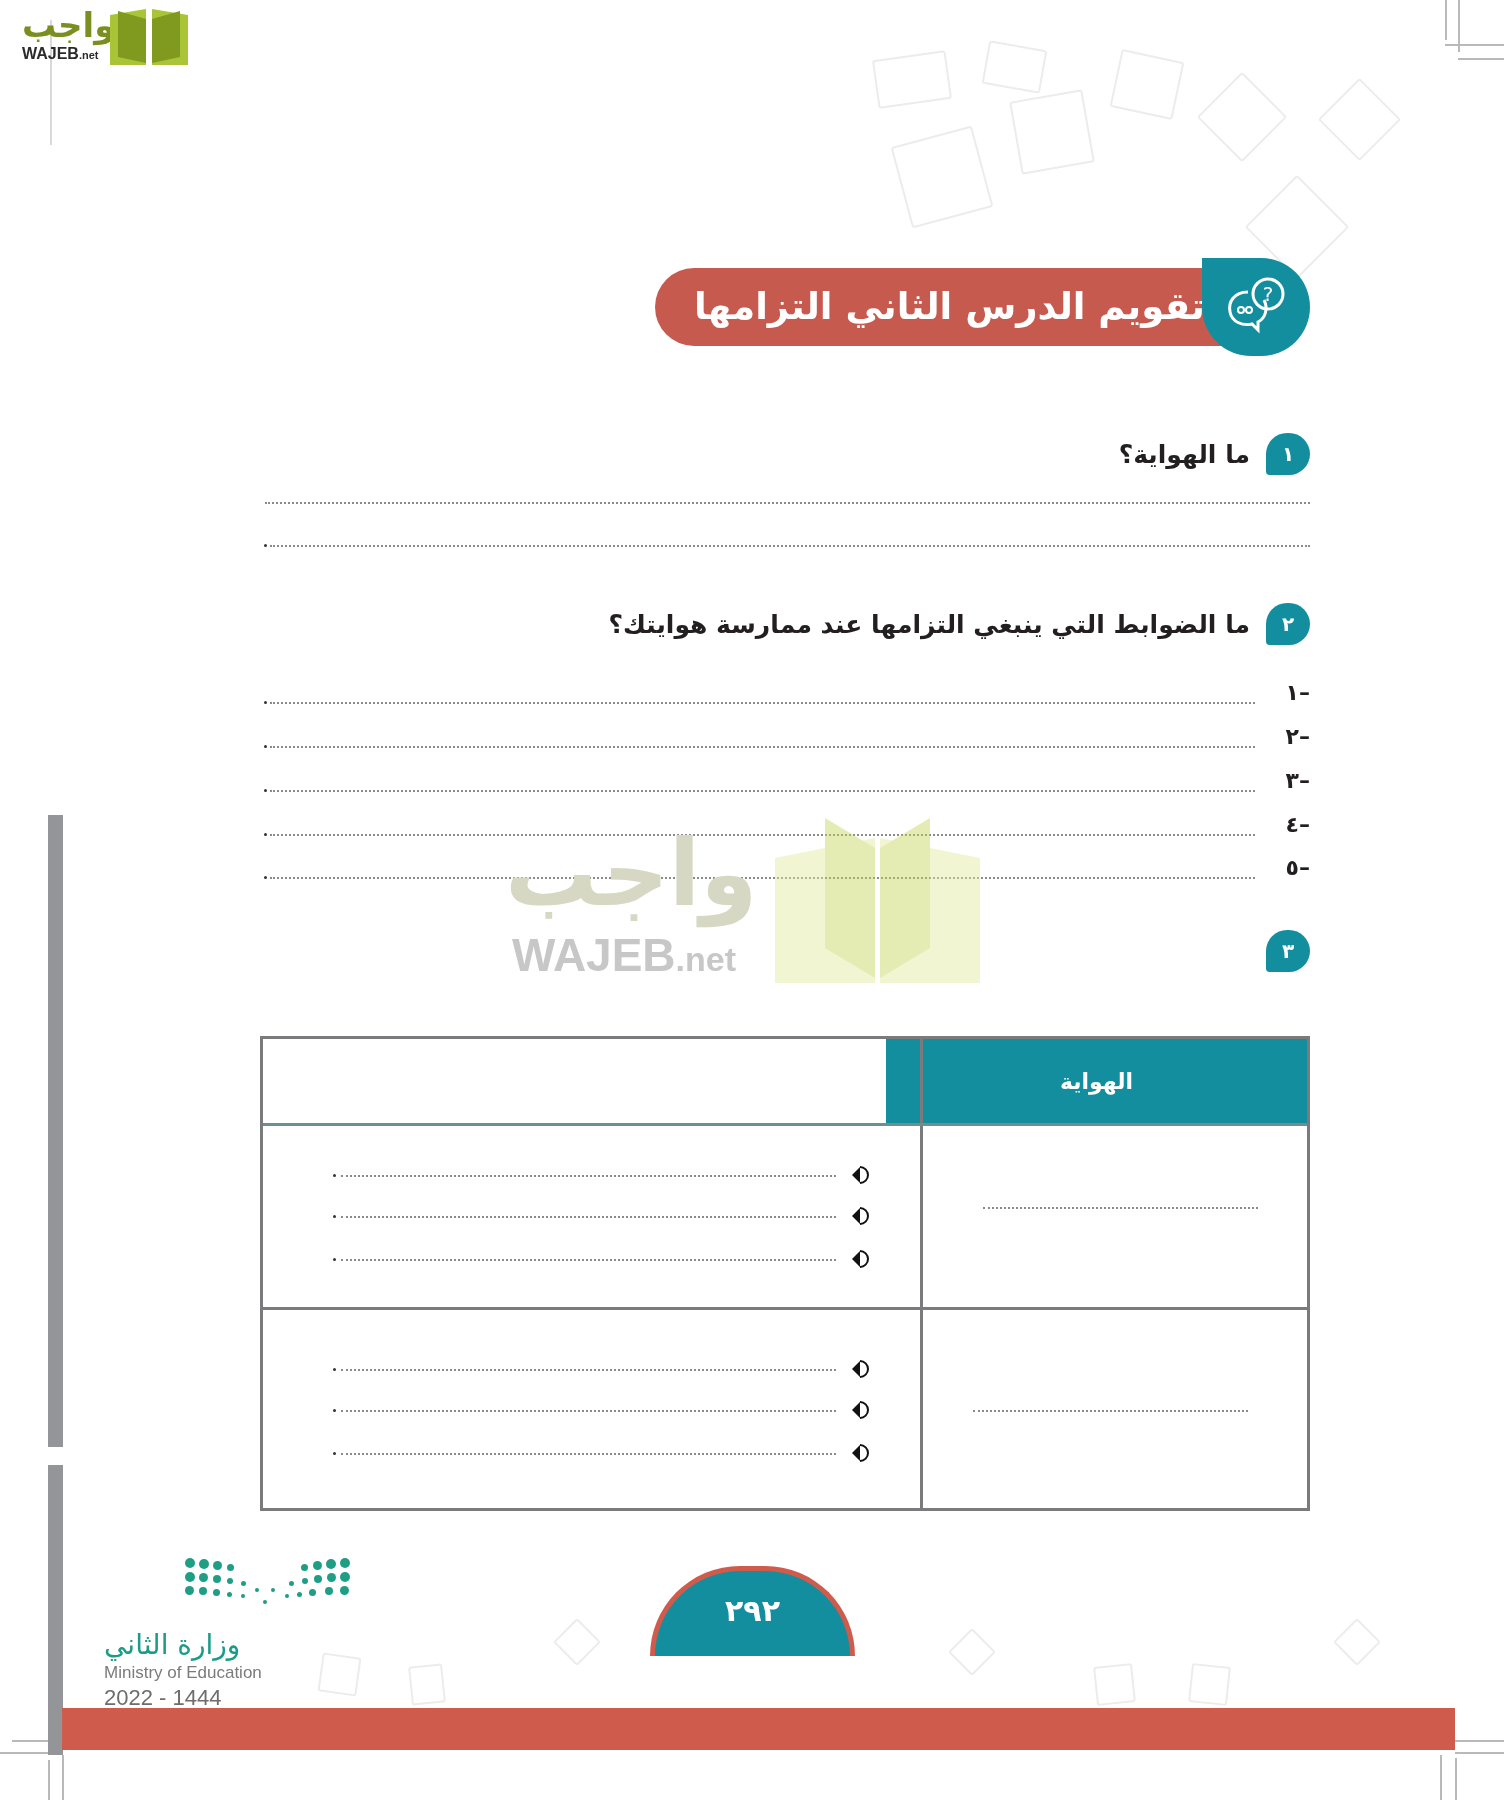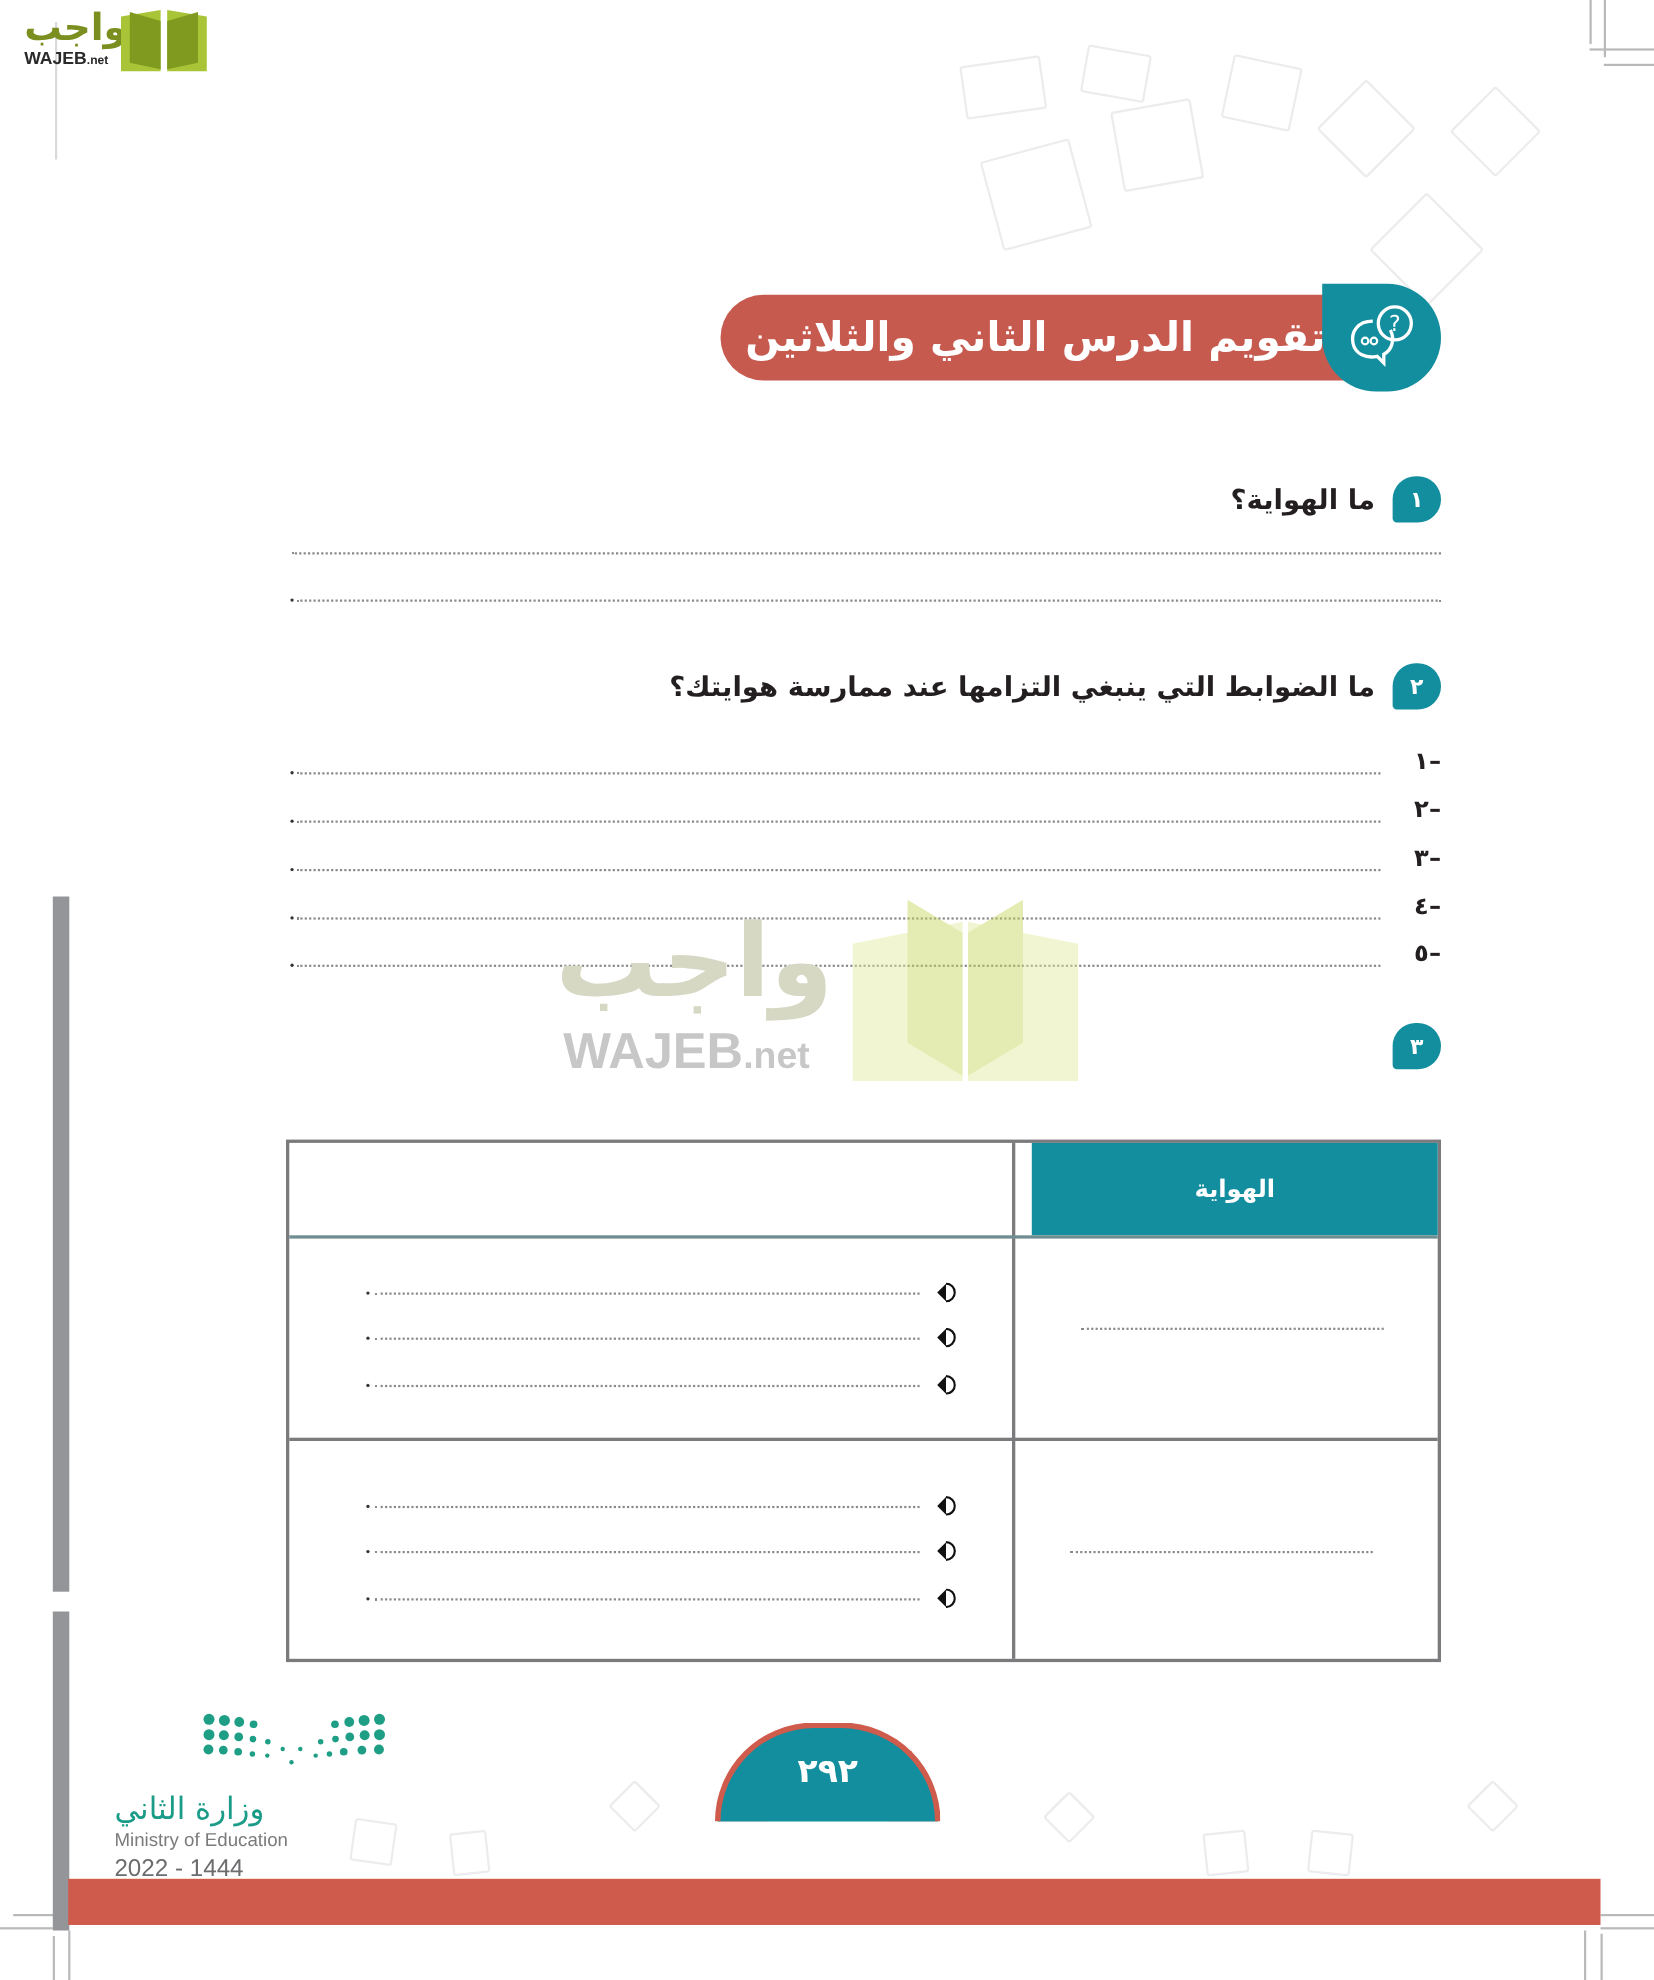--- a/index.html
+++ b/index.html
@@ -123,21 +123,21 @@
     <svg width="82" height="60" viewBox="0 0 82 60">
       <path d="M2 10 L38 4 L38 60 L2 60 Z" fill="#a9c537"></path>
       <path d="M44 4 L80 10 L80 60 L44 60 Z" fill="#a9c537"></path>
       <path d="M10 6 L38 14 L38 58 L10 52 Z" fill="#7f9a1e"></path>
       <path d="M44 14 L72 6 L72 52 L44 58 Z" fill="#7f9a1e"></path>
     </svg>
   </div>
 </div>
 
 <div class="abs banner">
-  <div class="banner-title">تقويم الدرس الثاني والثلاثين</div>
+  <div class="banner-title">تقويم الدرس الثاني التزامها</div>
 </div>
 <div class="abs banner-cap">
   <svg width="66" height="60" viewBox="0 0 66 60">
     <path d="M24 16 C10 16 4 26 6 36 C8 46 18 50 28 48 L34 54 L34 46 C42 42 44 32 40 24" fill="none" stroke="#fff" stroke-width="3"></path>
     <circle cx="44" cy="18" r="15" fill="none" stroke="#fff" stroke-width="3"></circle>
     <text x="44" y="25" font-size="20" fill="#fff" text-anchor="middle" font-family="DejaVu Sans, sans-serif">?</text>
     <circle cx="17" cy="34" r="3" fill="none" stroke="#fff" stroke-width="2"></circle>
     <circle cx="25" cy="34" r="3" fill="none" stroke="#fff" stroke-width="2"></circle>
   </svg>
 </div>
@@ -184,21 +184,21 @@
   </svg>
 </div>
 <div class="wm wm-ar">واجب</div>
 <div class="wm wm-en"><span>WAJEB</span><span style="font-size:34px;">.net</span></div>
 
 <div class="q" style="top:930px;">
   <span class="q-num">٣</span>
 </div>
 
 <div class="abs tbl">
-  <div class="th" style="right:0;width:369px;">الهواية</div>
+  <div class="th" style="right:0;width:421px;">الهواية</div>
   <div class="vline" style="left:657px;top:0;height:469px;"></div>
   <div class="hline" style="left:0;top:84px;width:1044px;background:#6f8e92;"></div>
   <div class="hline" style="left:0;top:268px;width:1044px;"></div>
 
   <div>
     <div class="dotline" style="left:720px;top:168px;width:275px;"></div>
     <div class="bullet" style="left:588px;top:127px;">
       <svg width="18" height="18" viewBox="0 0 18 18">
           <path d="M9 1 L1 9 L9 17 Z" fill="#111"></path>
           <path d="M9 1 A8 8 0 0 1 9 17" fill="none" stroke="#111" stroke-width="2"></path>

